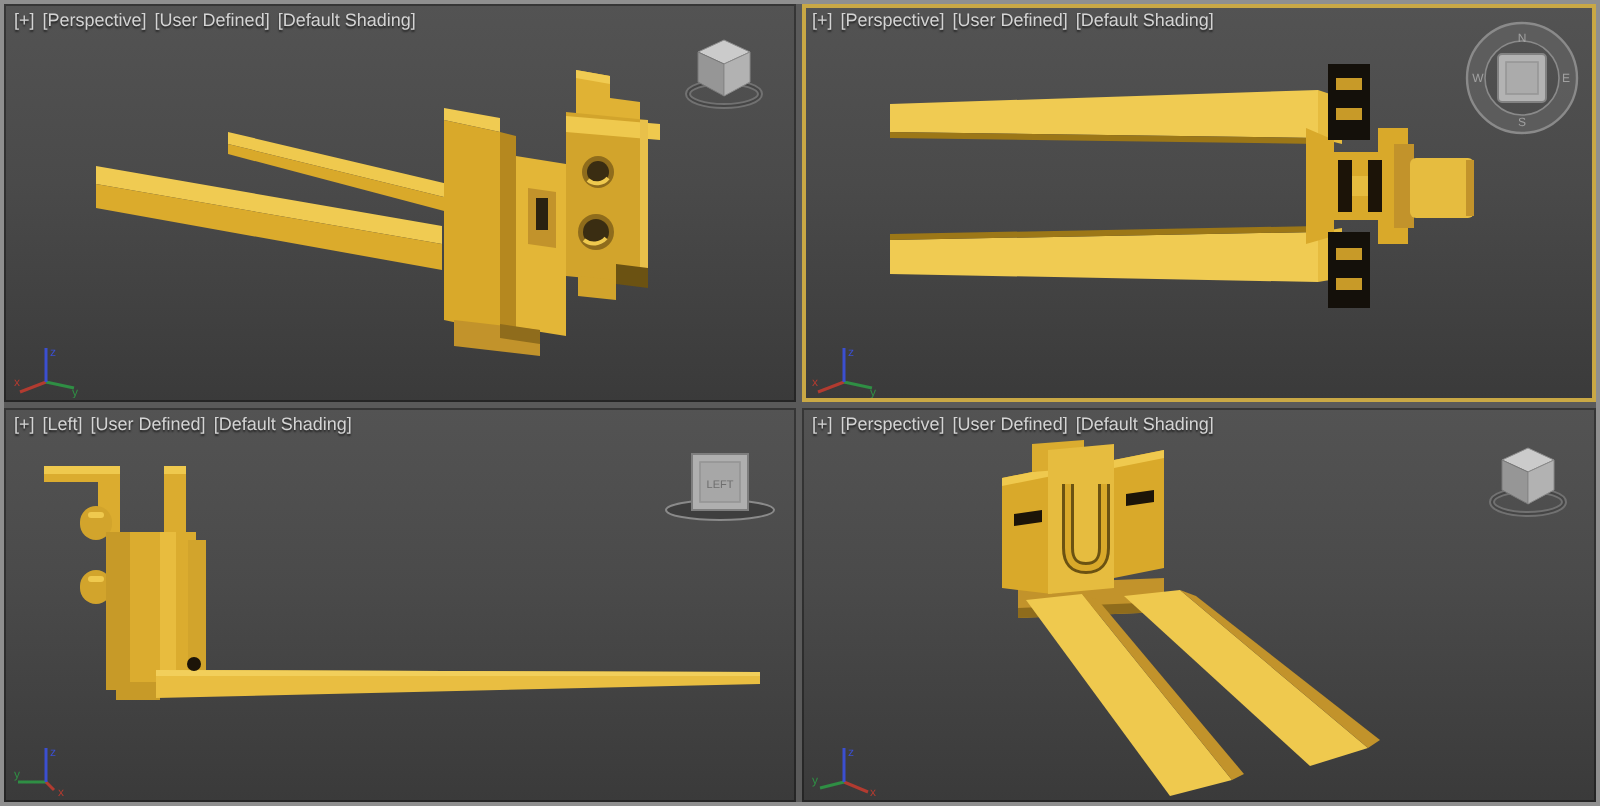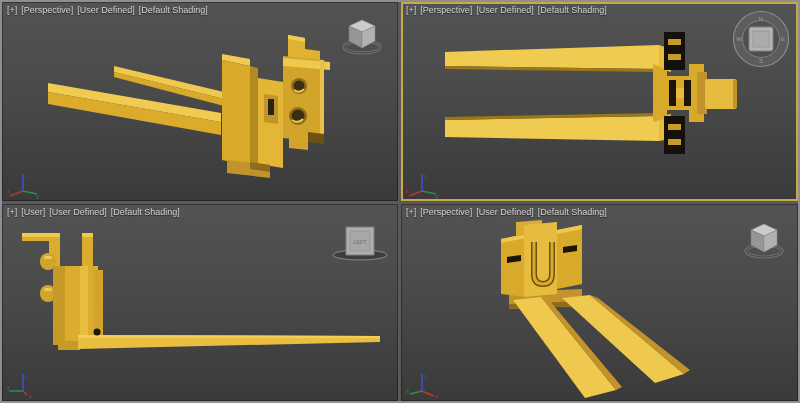--- a/index.html
+++ b/index.html
@@ -160,21 +160,21 @@
       <line x1="17" y1="22" x2="17" y2="5" stroke="#3B4FD0" stroke-width="1.5"></line>
       <text x="1" y="24" font-size="6" fill="#B23B30">x</text>
       <text x="30" y="29" font-size="6" fill="#2F8E44">y</text>
       <text x="19" y="9" font-size="6" fill="#3B4FD0">z</text>
     </svg>
   </div>
 
   <div class="viewport">
     <div class="vp-label">
       <span>[+]</span>
-      <span>[User]</span>
+      <span>[Left]</span>
       <span>[User Defined]</span>
       <span>[Default Shading]</span>
     </div>
     <svg class="scene" viewBox="0 0 396 197" preserveAspectRatio="none">
       <g>
 
         <polygon points="20,29 58,29 58,64 47,64 47,37 20,37" fill="#DBAC2F"></polygon>
         <polygon points="20,29 58,29 58,33 20,33" fill="#EFC94E"></polygon>
 
         <rect x="80" y="29" width="11" height="40" fill="#DBAC2F"></rect>

